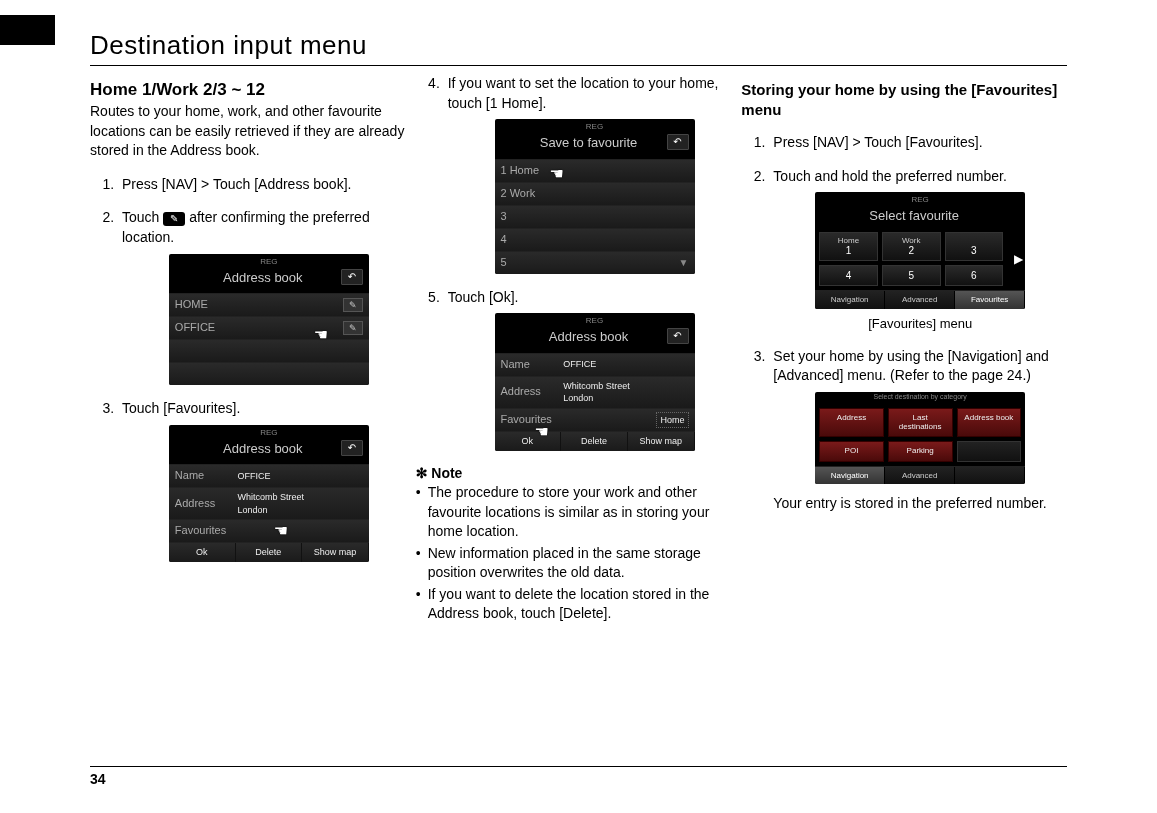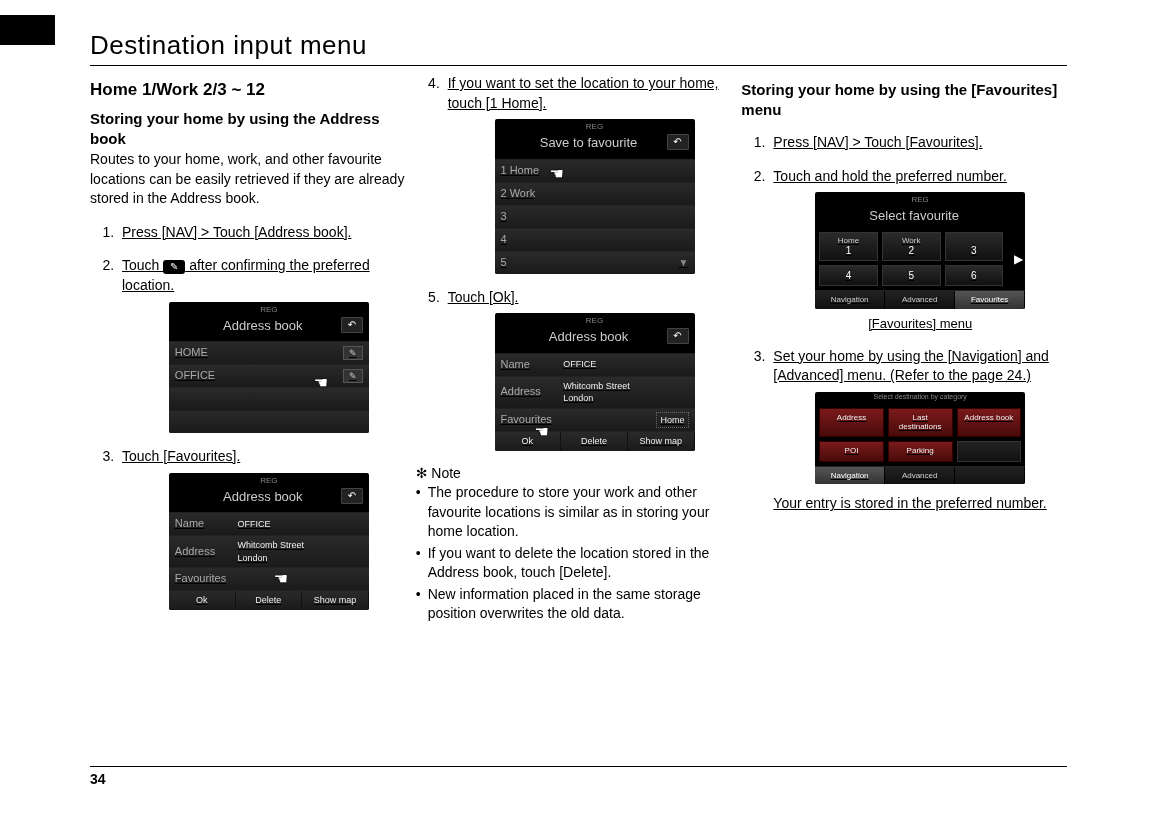--- a/index.html
+++ b/index.html
@@ -52,29 +52,28 @@
     line-height: 1.3;
   }
   p.body {
     margin: 0 0 14px 0;
     line-height: 1.4;
   }
   ol.steps {
     list-style: decimal;
     margin: 0;
     padding-left: 28px;
-    text-decoration: underline;
   }
   ol.steps > li {
     margin-bottom: 14px;
     line-height: 1.4;
     padding-left: 4px;
   }
   .note-heading {
-    font-weight: normal;
+    font-weight: bold;
     margin: 1px 0 2px 0;
   }
   ul.bullets {
     list-style: none;
     margin: 0;
     padding: 0;
   }
   ul.bullets > li {
     position: relative;
     padding-left: 12px;
@@ -279,21 +278,20 @@
 
 <div class="page">
   <div class="black-tab"></div>
 
   <div class="header-title">Destination input menu</div>
 
   <div class="columns">
 
     <div class="col">
       <h2 class="section">Home 1/Work 2/3 ~ 12</h2>
-      <h3 class="subsection">Storing your home by using the Address book</h3>
       <p class="body">Routes to your home, work, and other favourite locations can be easily retrieved if they are already stored in the Address book.</p>
 
       <ol class="steps">
         <li>Press [NAV] &gt; Touch [Address book].</li>
         <li>
           <span>Touch </span><span class="icon-pill">✎</span><span> after confirming the preferred location.</span>
 
           <div class="screenshot-wrap">
             <div class="screenshot" style="width:200px">
               <div class="reg">REG</div>
@@ -411,22 +409,22 @@
               </div>
             </div>
             <div class="hand-cursor" style="left:40px;top:108px">☚</div>
           </div>
         </li>
       </ol>
 
       <div class="note-heading">✻ Note</div>
       <ul class="bullets">
         <li>The procedure to store your work and other favourite locations is similar as in storing your home location.</li>
+        <li>New information placed in the same storage position overwrites the old data.</li>
         <li>If you want to delete the location stored in the Address book, touch [Delete].</li>
-        <li>New information placed in the same storage position overwrites the old data.</li>
       </ul>
     </div>
 
     <div class="col">
       <h3 class="subsection" style="margin-top:6px">Storing your home by using the [Favourites] menu</h3>
 
       <ol class="steps" style="margin-top:14px">
         <li>Press [NAV] &gt; Touch [Favourites].</li>
         <li>
           <span>Touch and hold the preferred number.</span>

